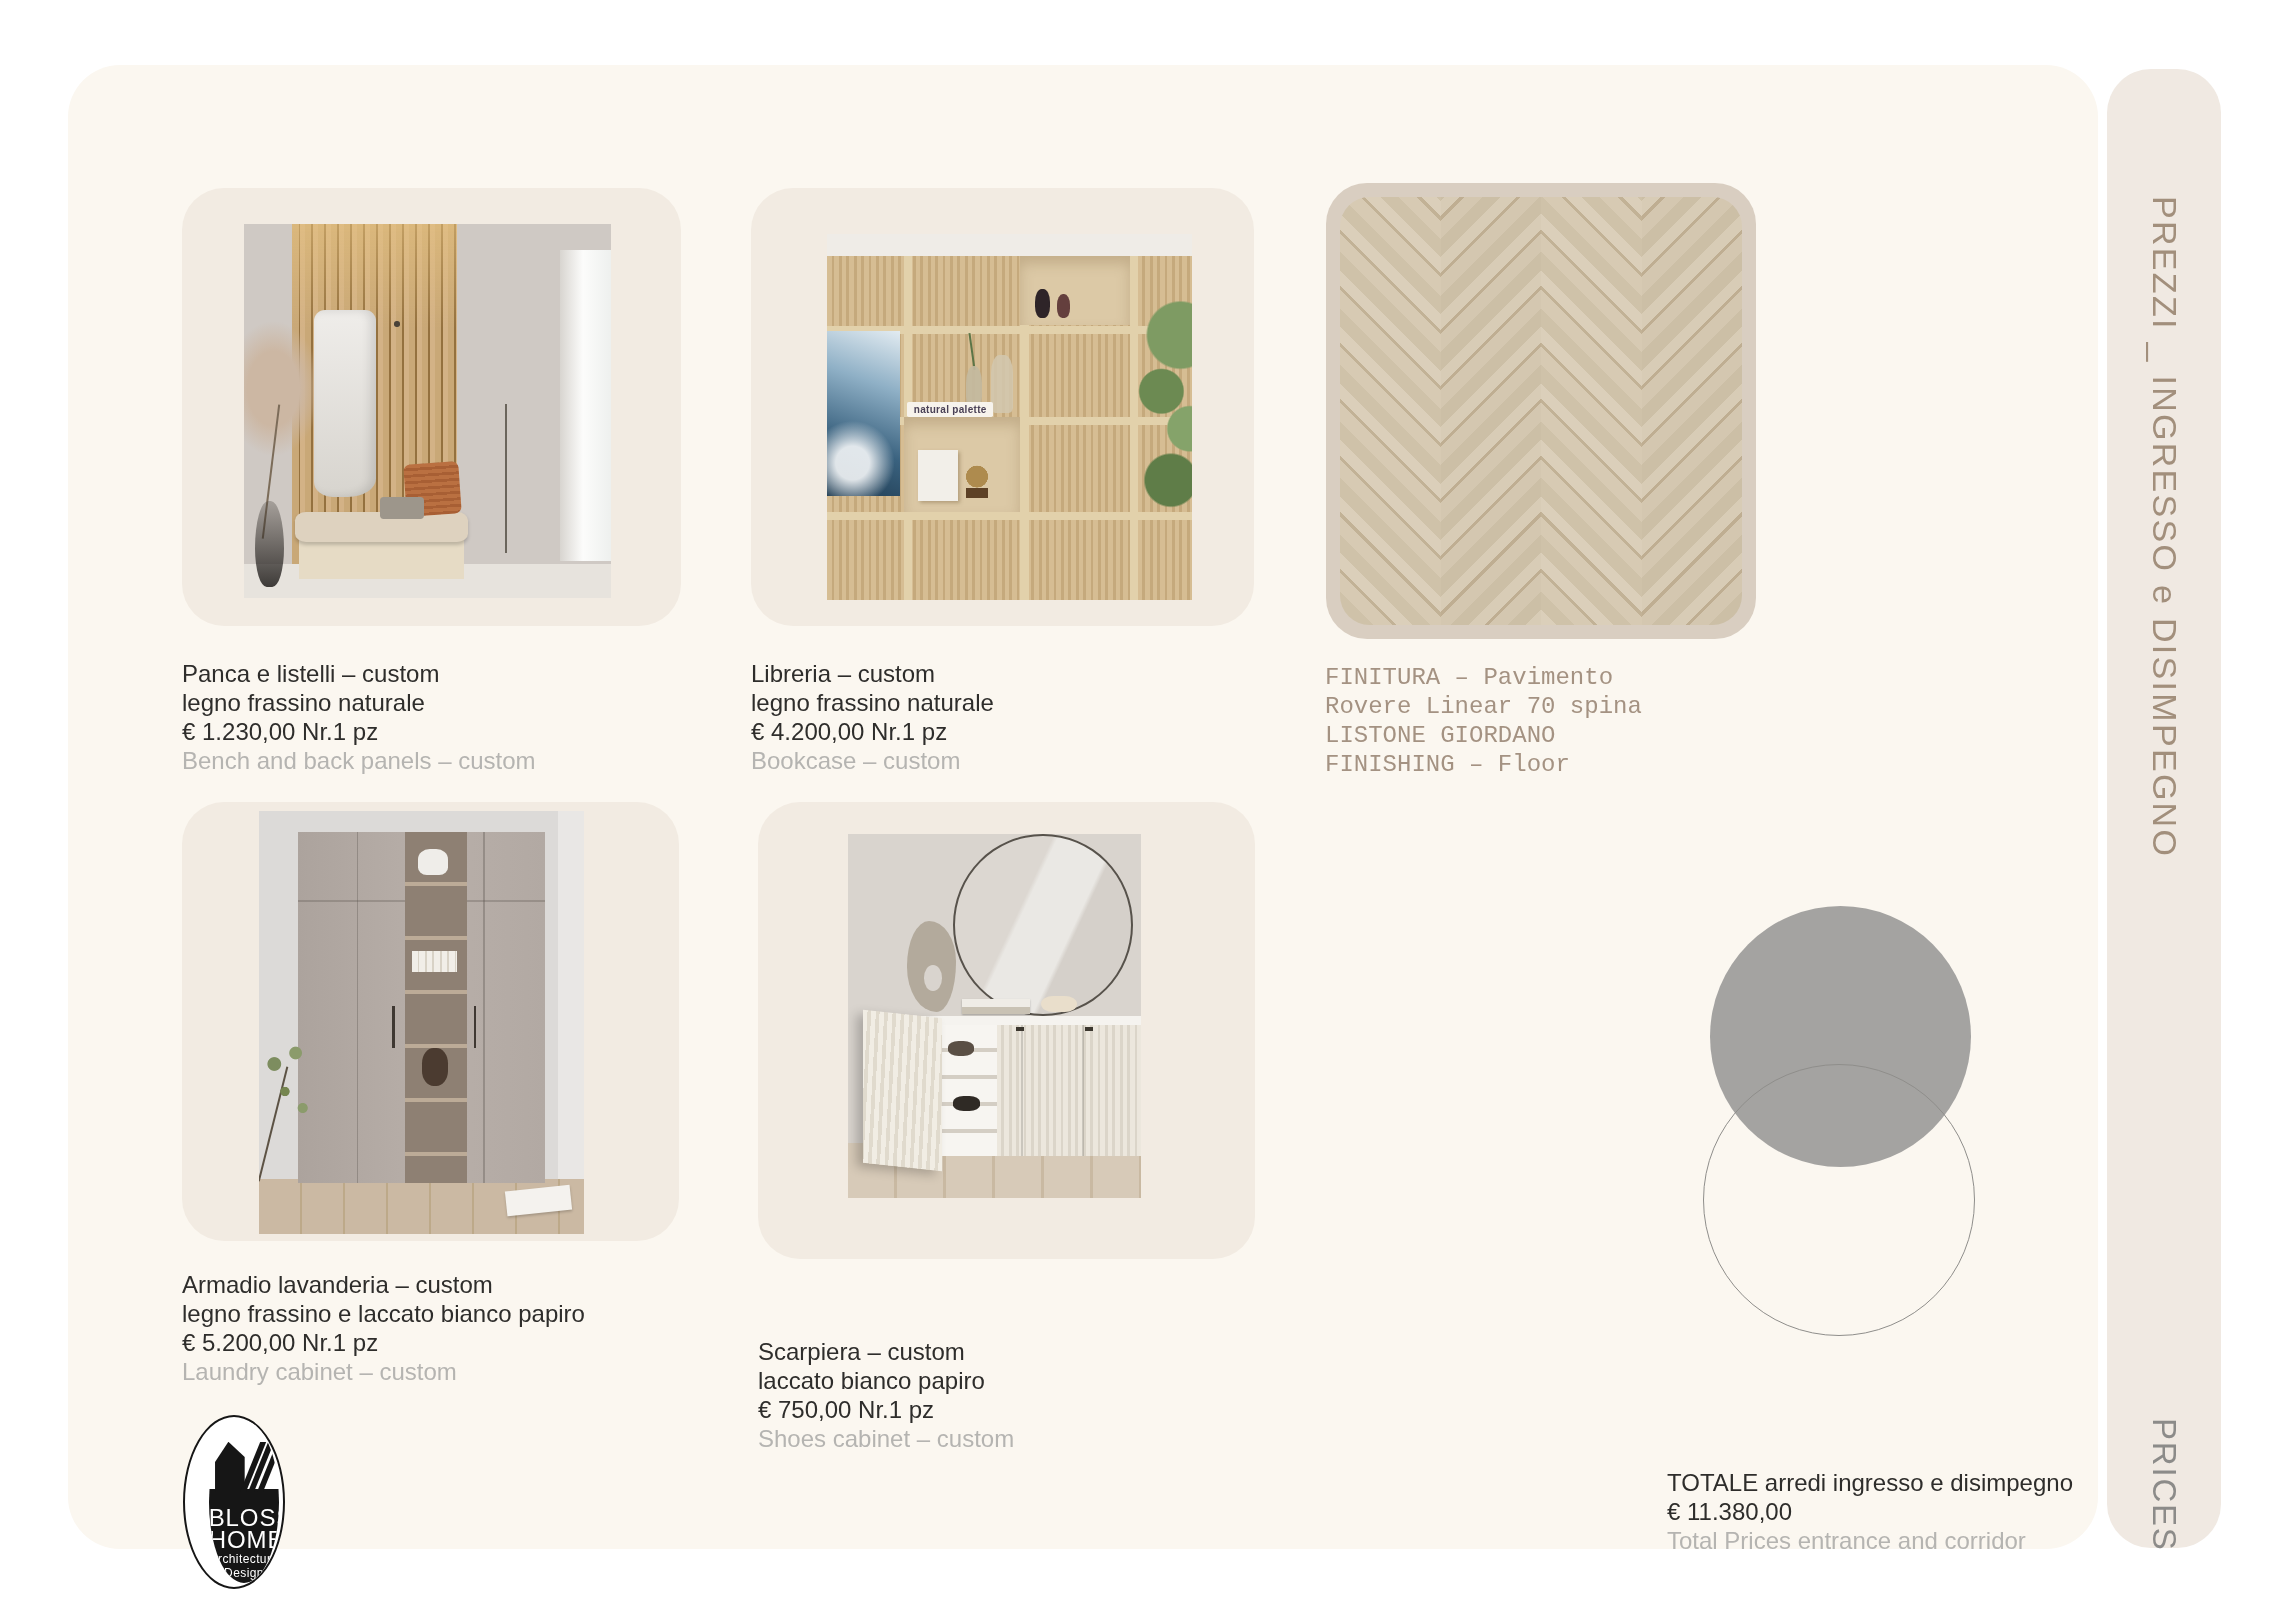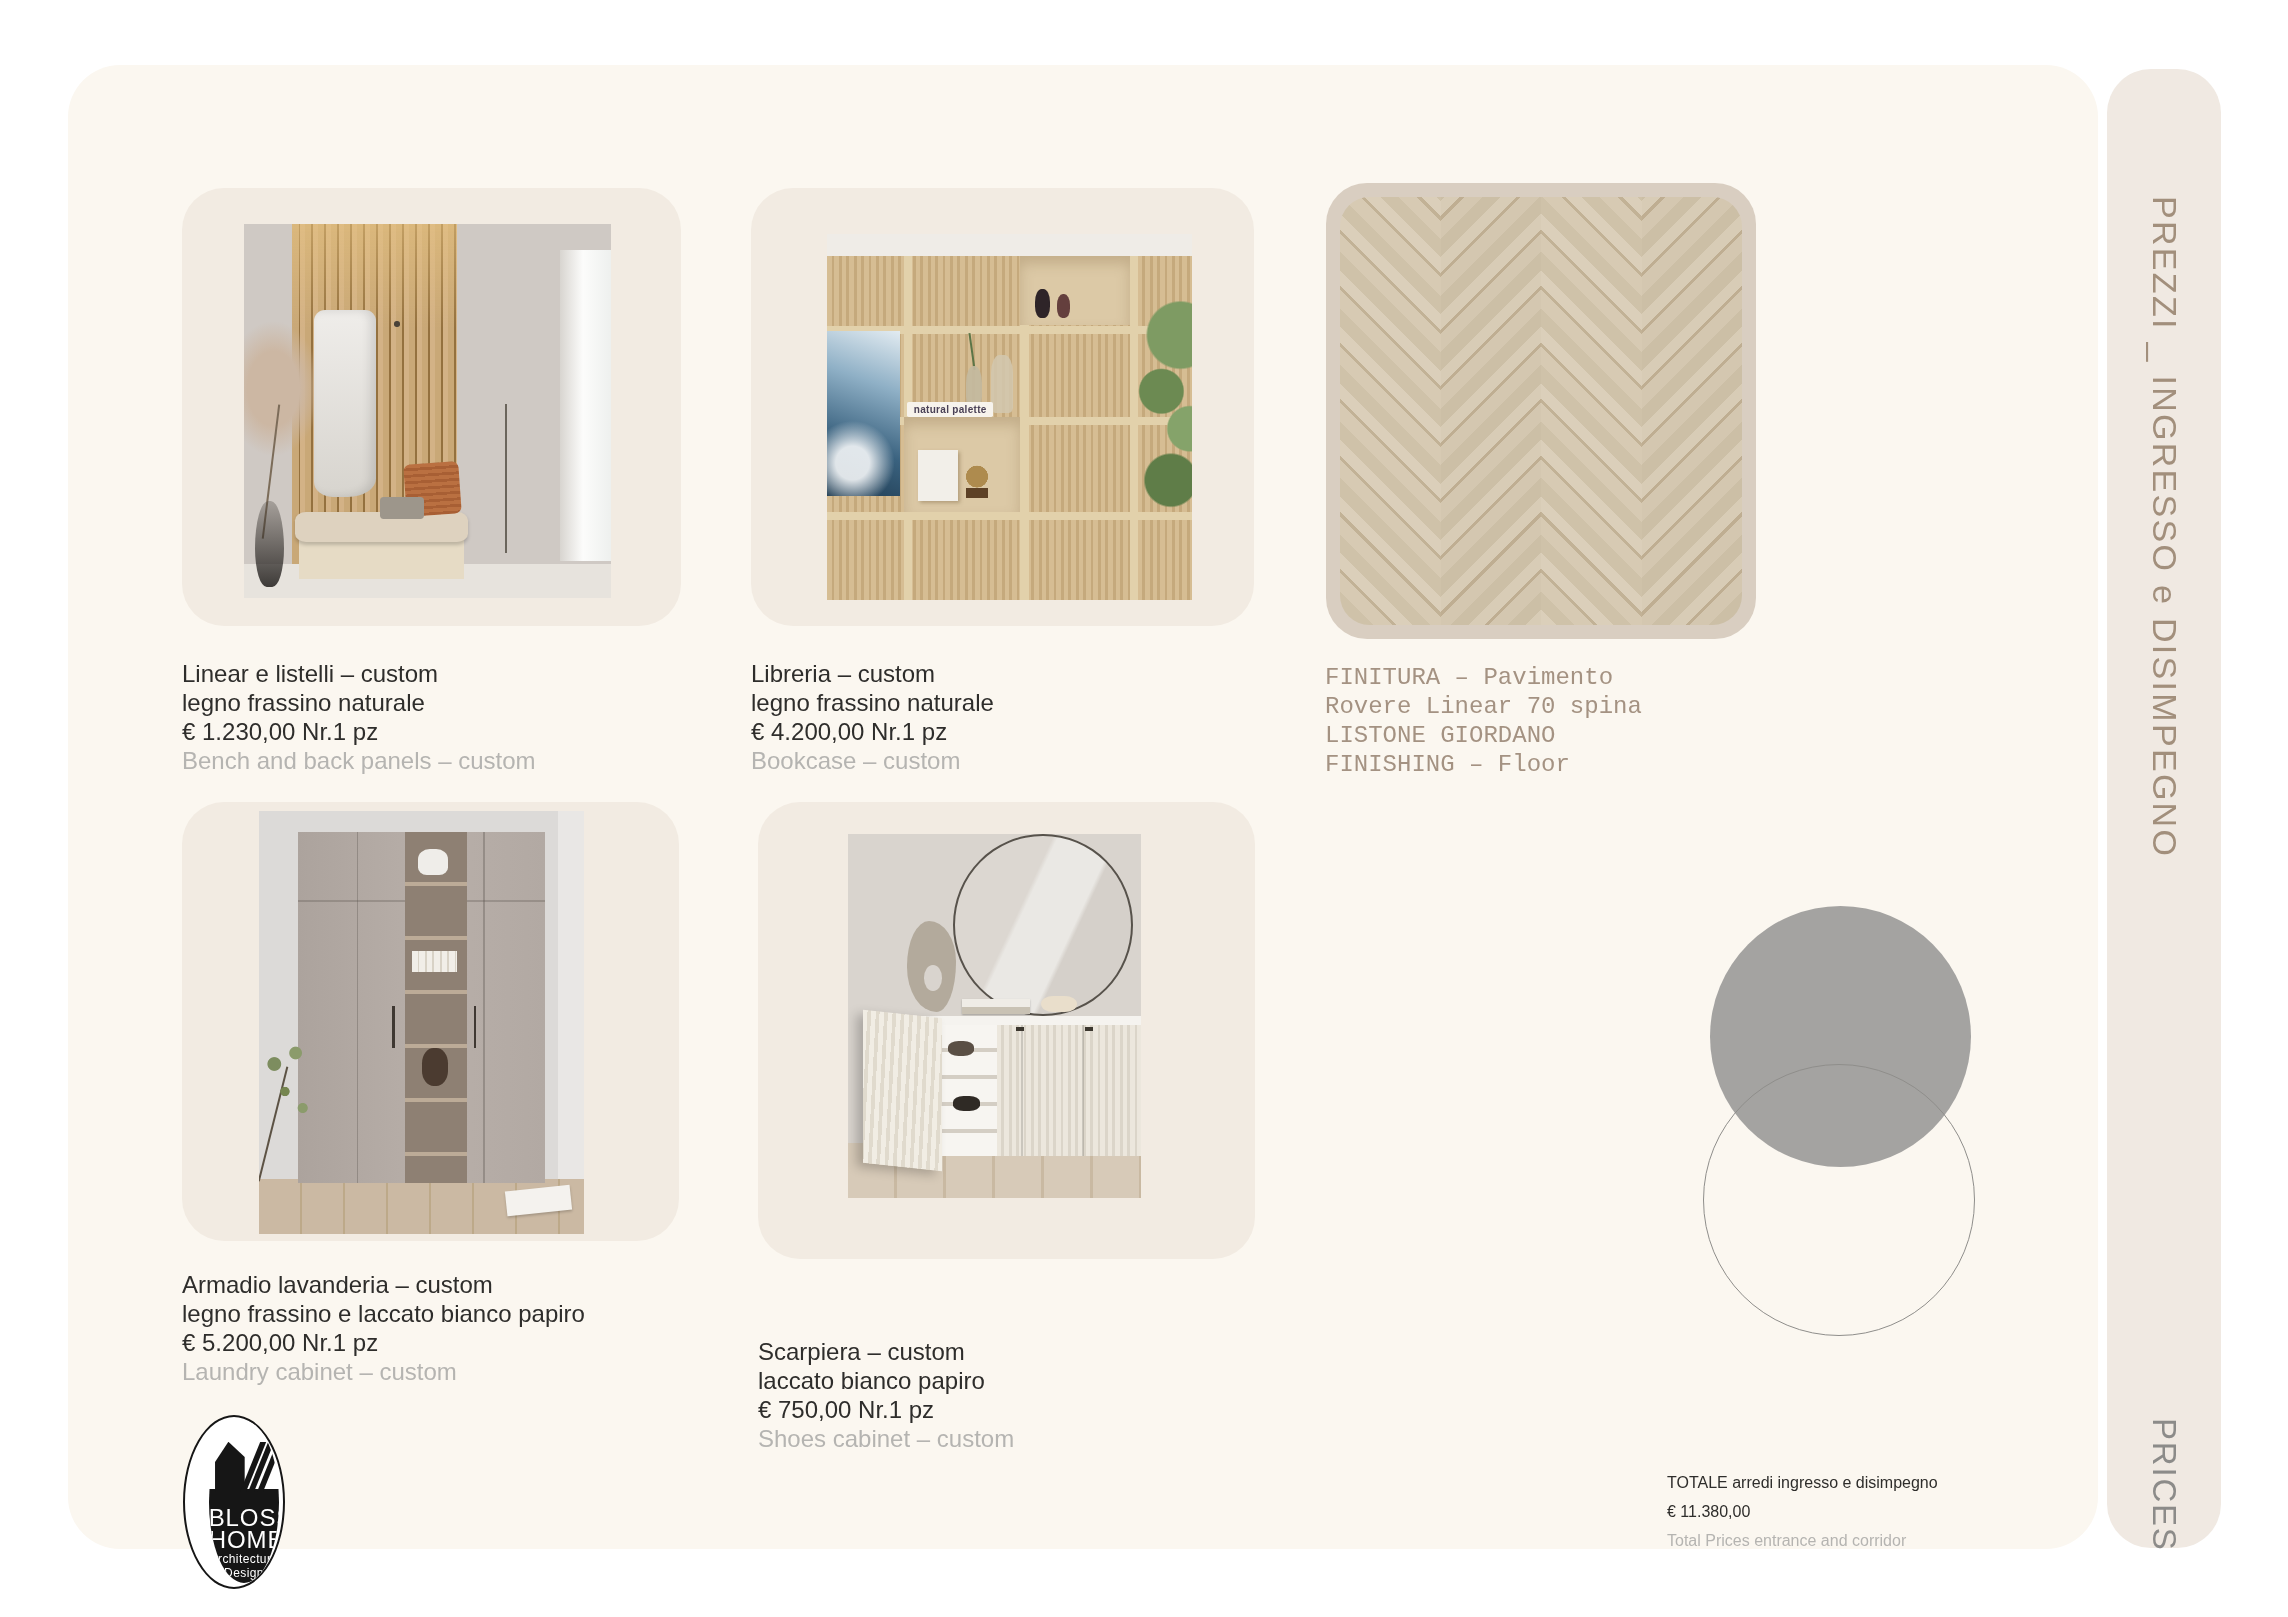--- a/index.html
+++ b/index.html
@@ -122,21 +122,21 @@
   .cap3{left:1257px;top:598px;color:#a49282;font-family:Liberation Mono, monospace;}
   .cap4{left:114px;top:1205px;}
   .cap5{left:690px;top:1272px;}
   .cap-en{color:#b5b4b1;}
 
   
   .circle-fill{position:absolute;left:1642px;top:841px;width:261px;height:261px;border-radius:50%;background:#a4a3a1;}
   .circle-outline{position:absolute;left:1635px;top:999px;width:270px;height:270px;border-radius:50%;border:1.8px solid #8f8e8b;}
 
   
-  .total{position:absolute;left:1599px;top:1403px;font-size:16px;line-height:29px;color:#2e2d2b;}
+  .total{position:absolute;left:1599px;top:1403px;font-size:24px;line-height:29px;color:#2e2d2b;}
 
   
   .logo{position:absolute;left:115px;top:1350px;width:98px;height:170px;border:2.8px solid #161616;border-radius:50%;background:#ffffff;}
   .logo-inner{position:absolute;left:3.7px;top:3.7px;right:3.7px;bottom:3.7px;border-radius:50%;background:#ffffff;overflow:hidden;margin-left:20px;}
   .logo-black{position:absolute;left:0;right:0;bottom:0;height:58%;background:#161616;}
   .logo-house{position:absolute;left:9%;top:13%;width:42%;height:31%;background:#161616;clip-path:polygon(0 40%,45% 0,100% 30%,100% 100%,0 100%);}
   .logo-bar{position:absolute;top:13%;width:8%;height:31%;background:#161616;transform:skewX(-22deg);}
   .lb1{left:58%;} .lb2{left:70%;} .lb3{left:82%;}
   .logo-bloss{position:absolute;top:51%;width:100%;text-align:center;color:#ffffff;font-size:24px;letter-spacing:0.9px;}
   .logo-home{position:absolute;top:65%;width:100%;text-align:center;color:#ffffff;font-size:24px;letter-spacing:0.9px;}
@@ -162,21 +162,21 @@
         <div class="p1-hook1"></div>
         <div class="p1-hook2"></div>
         <div class="p1-coat"></div>
         <div class="p1-bench-base"></div>
         <div class="p1-cushion"></div>
         <div class="p1-pillow"></div>
         <div class="p1-throw"></div>
       </div>
     </section>
     <div class="caption cap1">
-      <div>Linear e listelli – custom</div>
+      <div>Panca e listelli – custom</div>
       <div>legno frassino naturale</div>
       <div>€ 1.230,00 Nr.1 pz</div>
       <div class="cap-en">Bench and back panels – custom</div>
     </div>
 
     <section class="card card2">
       <div class="photo photo2">
         <div class="p2-ceiling"></div>
         <div class="p2-h" style="top:25%;"></div>
         <div class="p2-h" style="top:50%;"></div>

